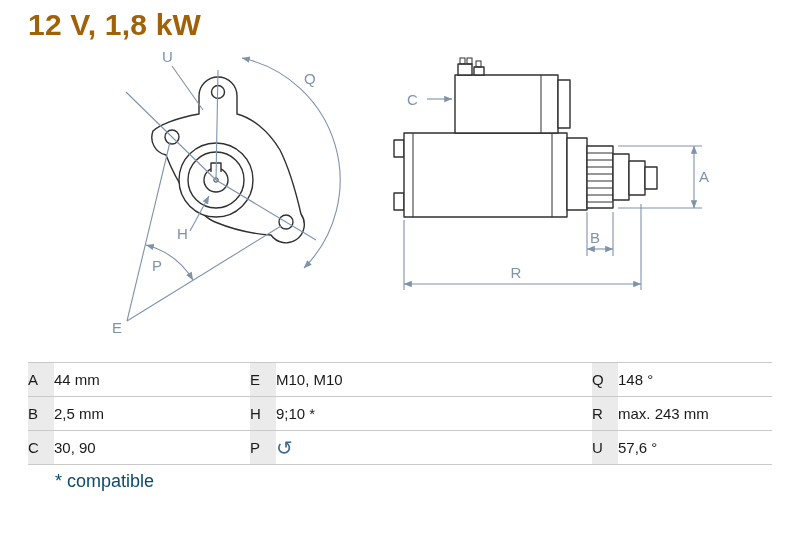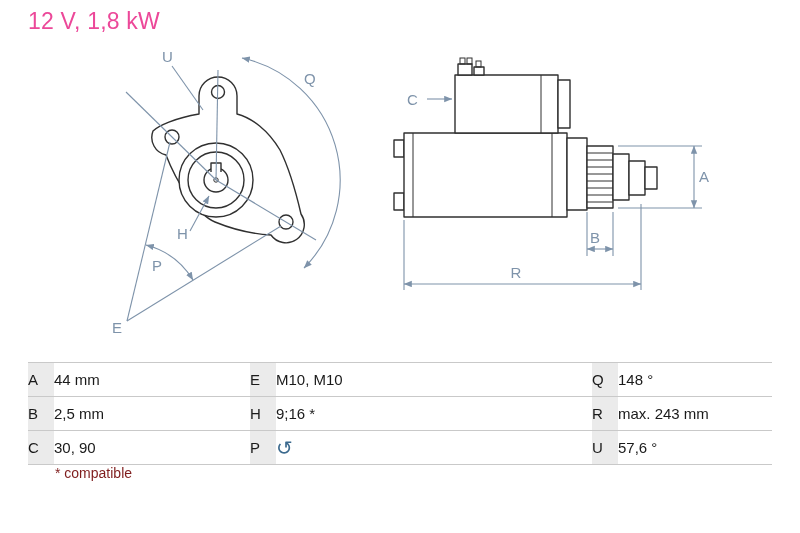--- a/index.html
+++ b/index.html
@@ -1,31 +1,31 @@
 <!DOCTYPE html>
 <html><head>
 <meta charset="utf-8">
 <style>
   html,body{margin:0;padding:0;background:#ffffff;}
   #screen{position:relative;width:800px;height:533px;background:#ffffff;overflow:hidden;
           font-family:"Liberation Sans",sans-serif;color:#111;}
-  .title{position:absolute;left:28px;top:8px;font-size:23px;font-weight:400;letter-spacing:0.2px;color:#ec4899;}
+  .title{position:absolute;left:28px;top:8px;font-size:30px;font-weight:700;letter-spacing:0.2px;color:#a16207;}
   #drawing{position:absolute;left:0;top:38px;width:800px;height:312px;}
   .dimtext{font-family:"Liberation Sans",sans-serif;font-size:15px;fill:#7e93aa;}
   .blk{fill:#ffffff;stroke:#303030;stroke-width:1.4;stroke-linejoin:round;}
   .blk2{fill:none;stroke:#303030;stroke-width:1;}
   .blu{fill:none;stroke:#7e93aa;stroke-width:1.1;}
   .tech{position:absolute;left:28px;top:362px;width:744px;}
   .tech h2{margin:0 0 9px 0;font-size:19px;font-weight:bold;color:#111;}
   table.specs{border-collapse:collapse;width:744px;border-top:1px solid #c9c9c9;table-layout:fixed;}
   table.specs td{border-bottom:1px solid #c9c9c9;height:33px;font-size:15px;color:#1a1a1a;vertical-align:middle;padding:0;}
   td.k{background:#ebebeb;padding-left:8px;}
   td.v{padding-left:11px;}
   .rot{font-size:20px;color:#3c6a8e;line-height:1;}
-  .foot{padding-left:27px;font-size:14px;color:#7f1d1d;}
+  .foot{margin-top:6px;padding-left:27px;font-size:18px;color:#0c4a6e;}
 </style>
 </head>
 <body>
 
 <div id="screen">
 
   <div class="title">12 V, 1,8 kW</div>
 
   <svg id="drawing" viewBox="0 0 800 312" xmlns="http://www.w3.org/2000/svg">
     <defs>
@@ -137,21 +137,21 @@
         <td class="v">44 mm</td>
         <td class="k">E</td>
         <td class="v">M10, M10</td>
         <td class="k">Q</td>
         <td class="v">148 °</td>
       </tr>
       <tr>
         <td class="k">B</td>
         <td class="v">2,5 mm</td>
         <td class="k">H</td>
-        <td class="v">9;16 *</td>
+        <td class="v">9;10 *</td>
         <td class="k">R</td>
         <td class="v">max. 243 mm</td>
       </tr>
       <tr>
         <td class="k">C</td>
         <td class="v">30, 90</td>
         <td class="k">P</td>
         <td class="v">
           <span class="rot">↺</span>
         </td>

